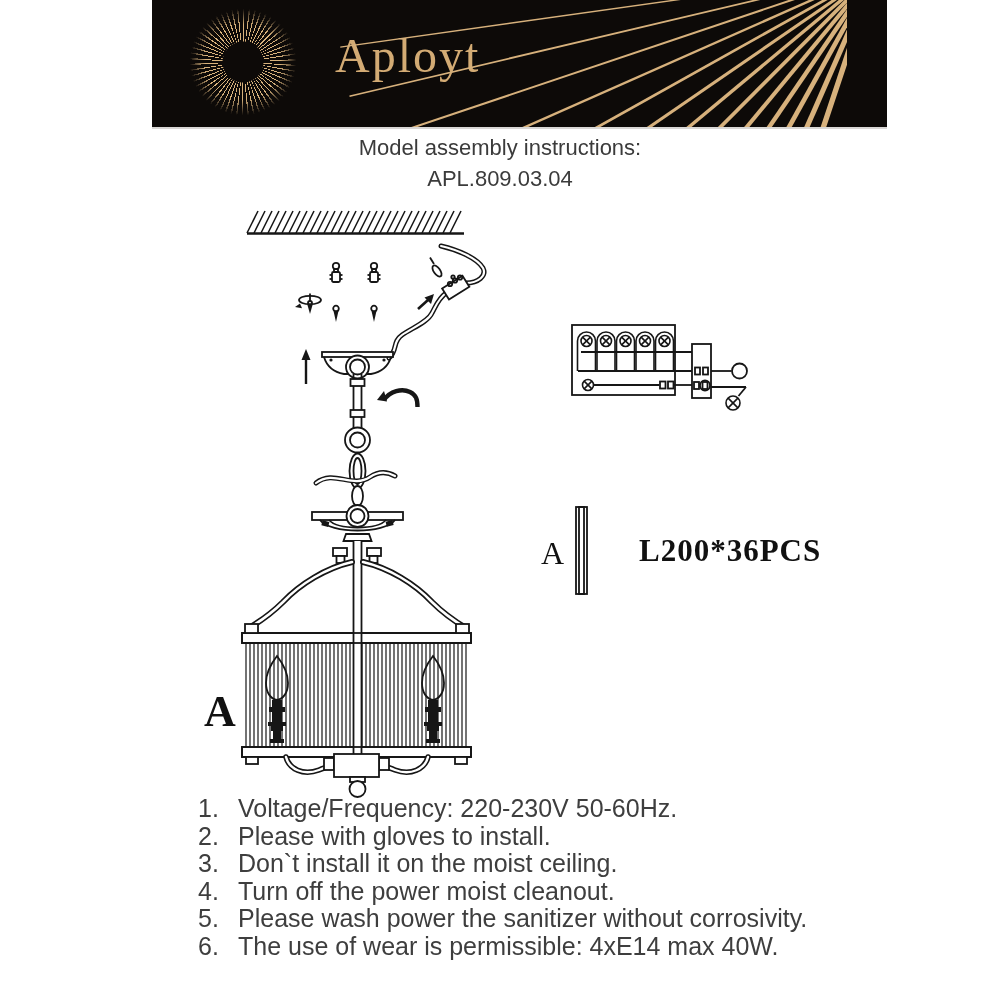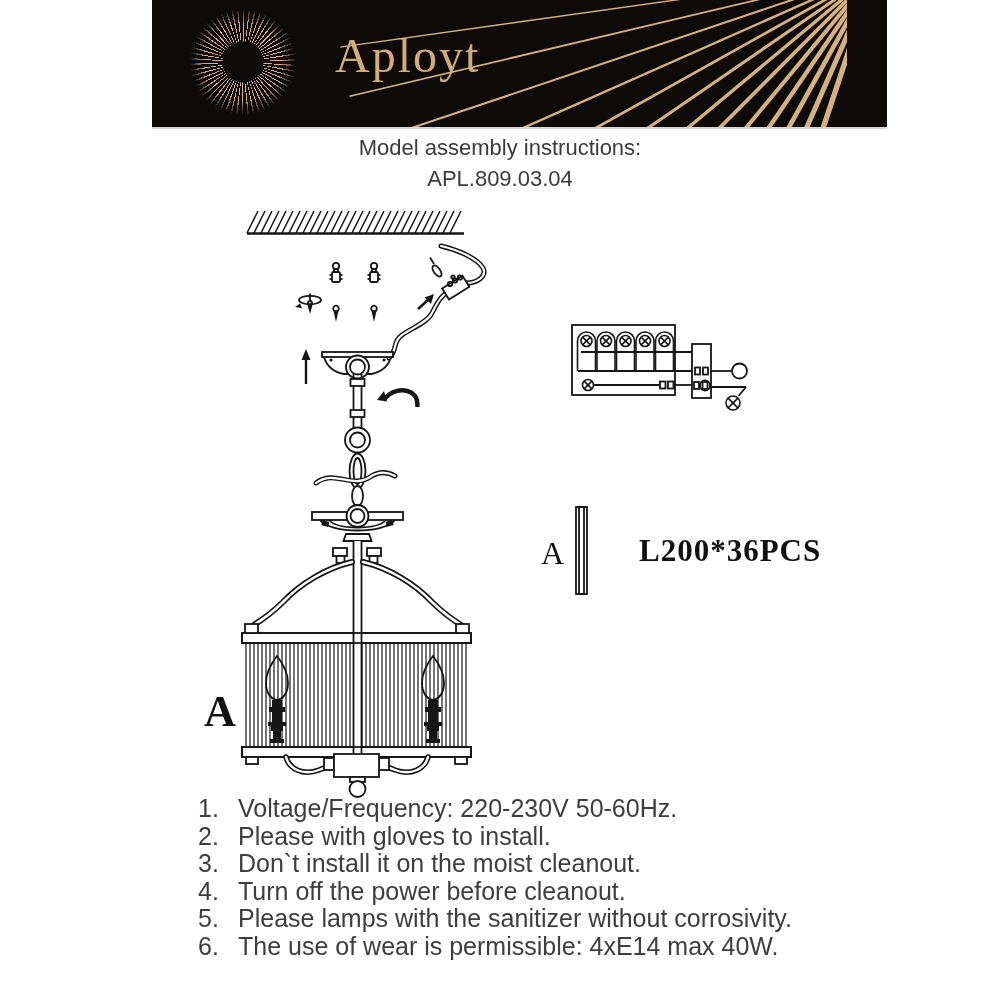--- a/index.html
+++ b/index.html
@@ -415,27 +415,27 @@
   <div class="ins-row">
     <span class="ins-num">1.</span>
     <span class="ins-text">Voltage/Frequency: 220-230V 50-60Hz.</span>
   </div>
   <div class="ins-row">
     <span class="ins-num">2.</span>
     <span class="ins-text">Please with gloves to install.</span>
   </div>
   <div class="ins-row">
     <span class="ins-num">3.</span>
-    <span class="ins-text">Don`t install it on the moist cleanout.</span>
+    <span class="ins-text">Don`t install it on the moist ceiling.</span>
   </div>
   <div class="ins-row">
     <span class="ins-num">4.</span>
-    <span class="ins-text">Turn off the power before cleanout.</span>
+    <span class="ins-text">Turn off the power moist cleanout.</span>
   </div>
   <div class="ins-row">
     <span class="ins-num">5.</span>
-    <span class="ins-text">Please lamps with the sanitizer without corrosivity.</span>
+    <span class="ins-text">Please wash power the sanitizer without corrosivity.</span>
   </div>
   <div class="ins-row">
     <span class="ins-num">6.</span>
     <span class="ins-text">The use of wear is permissible: 4xE14 max 40W.</span>
   </div>
 </div>
 
 </body></html>

